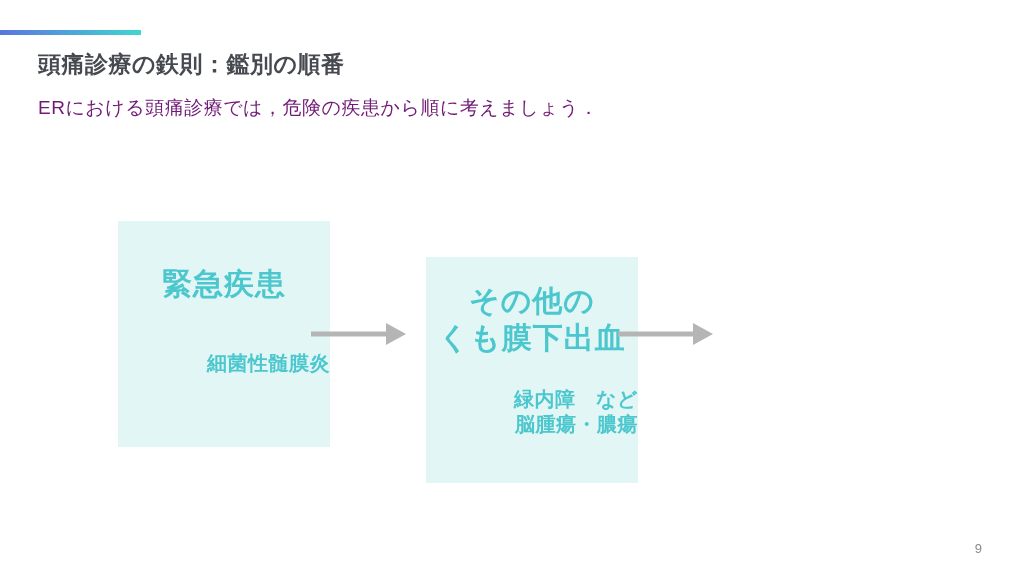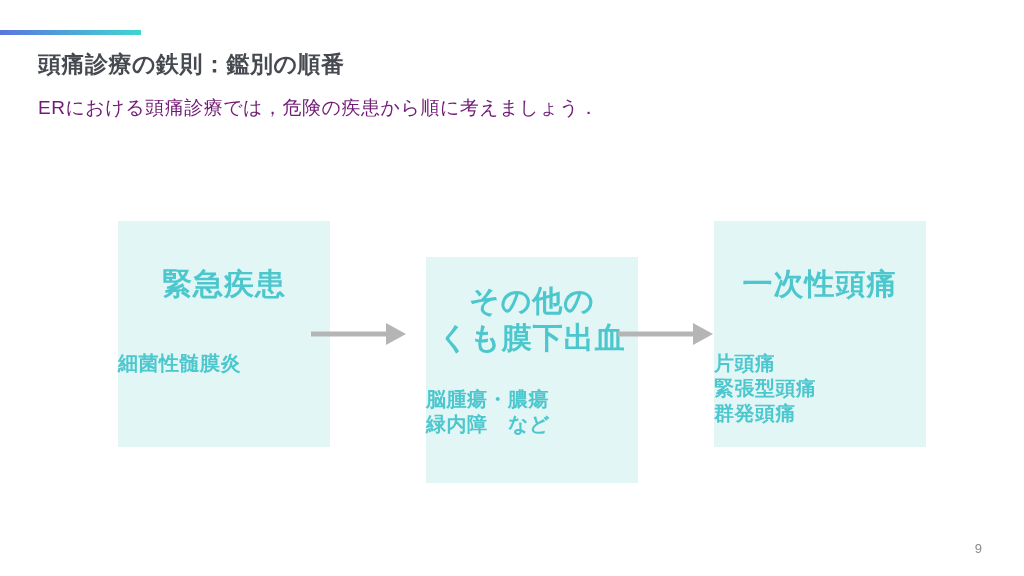--- a/index.html
+++ b/index.html
@@ -71,21 +71,21 @@
     font-size: 30px;
     font-weight: bold;
     color: #4CC7CE;
     line-height: 37px;
     letter-spacing: 1px;
   }
   .box-heading span { display: block; }
 
   .box-items {
     margin-top: 6px;
-    text-align: left;
+    text-align: right;
     font-size: 20px;
     font-weight: bold;
     color: #4CC7CE;
     line-height: 25px;
     letter-spacing: 0.5px;
   }
   .box-items span { display: block; }
 
   
   .flow-arrow {
@@ -131,37 +131,26 @@
     <rect x="0" y="9.5" width="78" height="5" fill="#B5B5B5"></rect>
     <polygon points="75,1 95,12 75,23" fill="#B5B5B5"></polygon>
   </svg>
 
   <div class="flow-box b1">
     <div class="box-heading">
       <span>その他の</span>
       <span>くも膜下出血</span>
     </div>
     <div class="box-items">
+      <span>緑内障　など</span>
       <span>脳腫瘍・膿瘍</span>
-      <span>緑内障　など</span>
     </div>
   </div>
 
   <svg class="flow-arrow a1" viewBox="0 0 95 24" xmlns="http://www.w3.org/2000/svg">
     <rect x="0" y="9.5" width="78" height="5" fill="#B5B5B5"></rect>
     <polygon points="75,1 95,12 75,23" fill="#B5B5B5"></polygon>
   </svg>
 
-  <div class="flow-box b2">
-    <div class="box-heading">
-      <span>一次性頭痛</span>
-      <span></span>
-    </div>
-    <div class="box-items">
-      <span>片頭痛</span>
-      <span>緊張型頭痛</span>
-      <span>群発頭痛</span>
-    </div>
-  </div>
 
   <div class="page-number">9</div>
 
 </div>
 
 </body></html>

